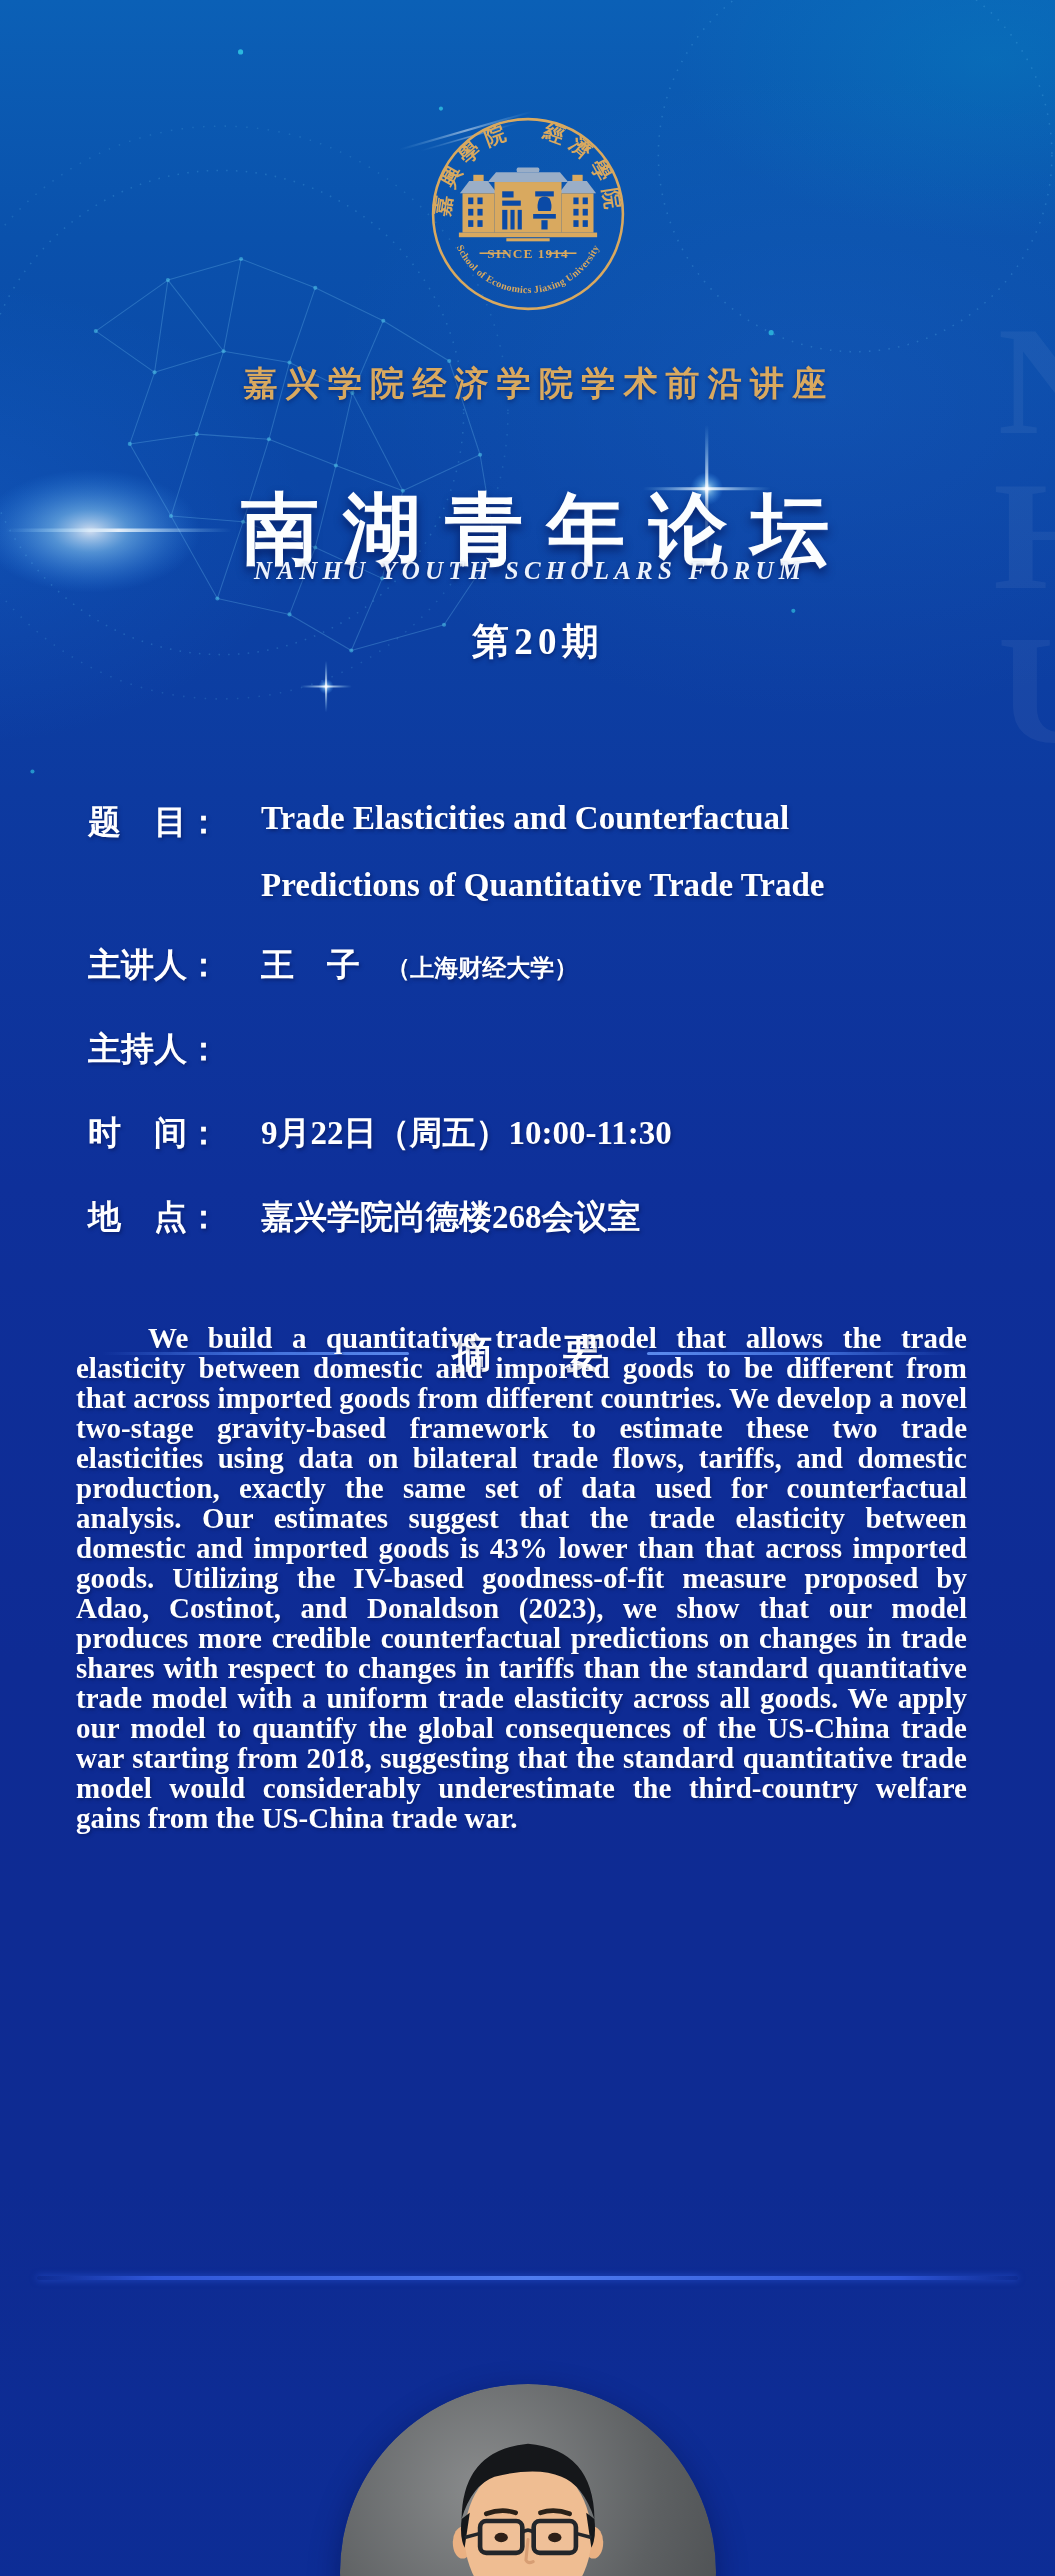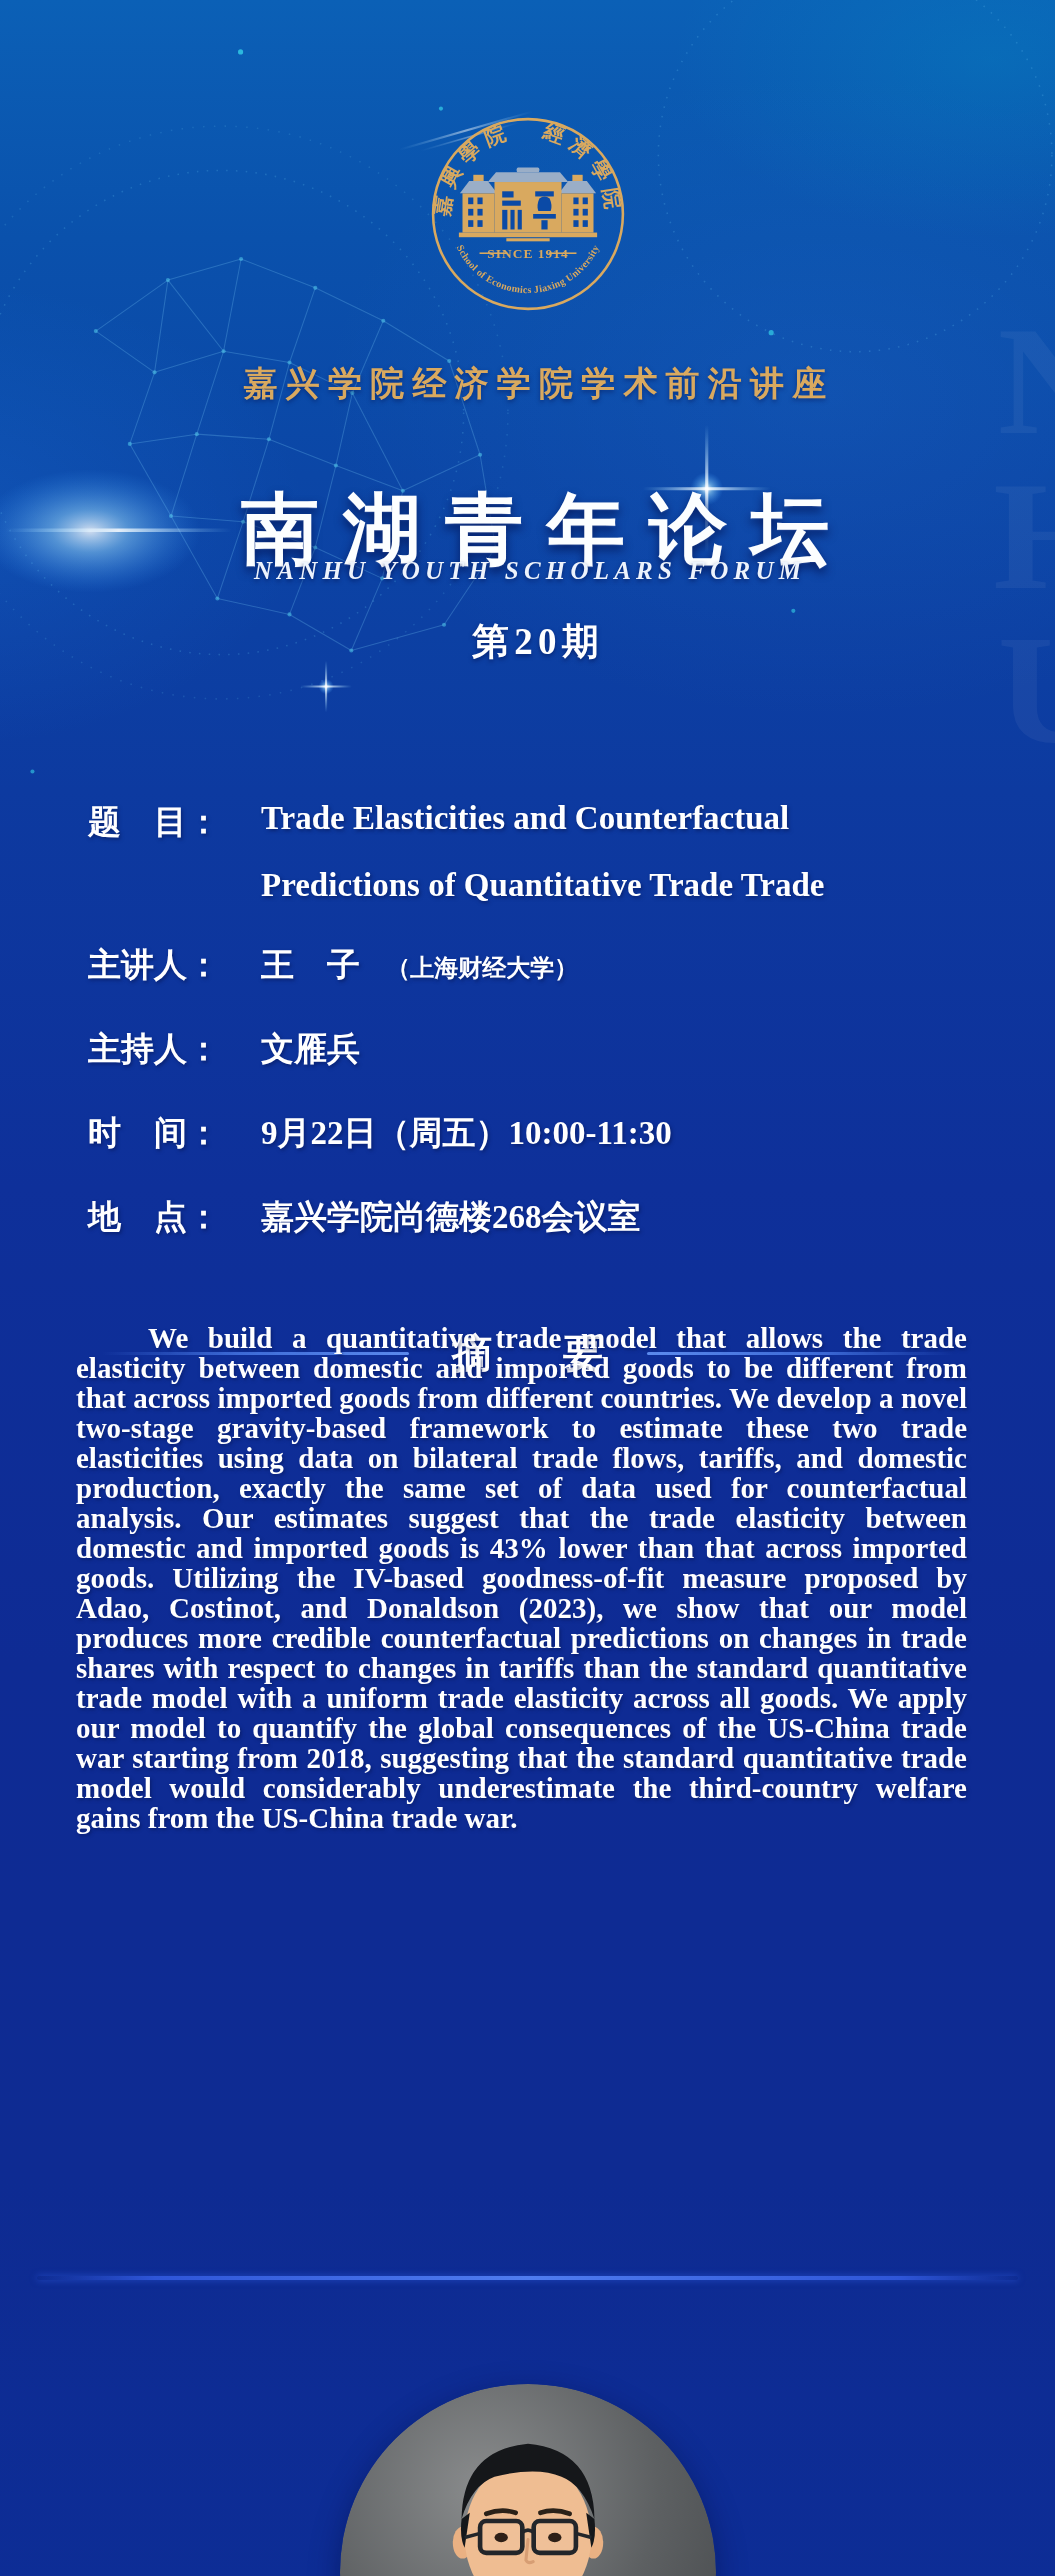--- a/index.html
+++ b/index.html
@@ -296,21 +296,20 @@
     </div>
     <div class="info-row">
       <div class="info-label">主讲人：</div>
       <div class="info-value">
         <span>王　子</span>
         <span class="affiliation">（上海财经大学）</span>
       </div>
     </div>
     <div class="info-row">
       <div class="info-label">主持人：</div>
-      <div class="info-value">文雁兵</div>
     </div>
     <div class="info-row">
       <div class="info-label">时　间：</div>
       <div class="info-value">9月22日（周五）10:00-11:30</div>
     </div>
     <div class="info-row">
       <div class="info-label">地　点：</div>
       <div class="info-value">嘉兴学院尚德楼268会议室</div>
     </div>
   </div>

